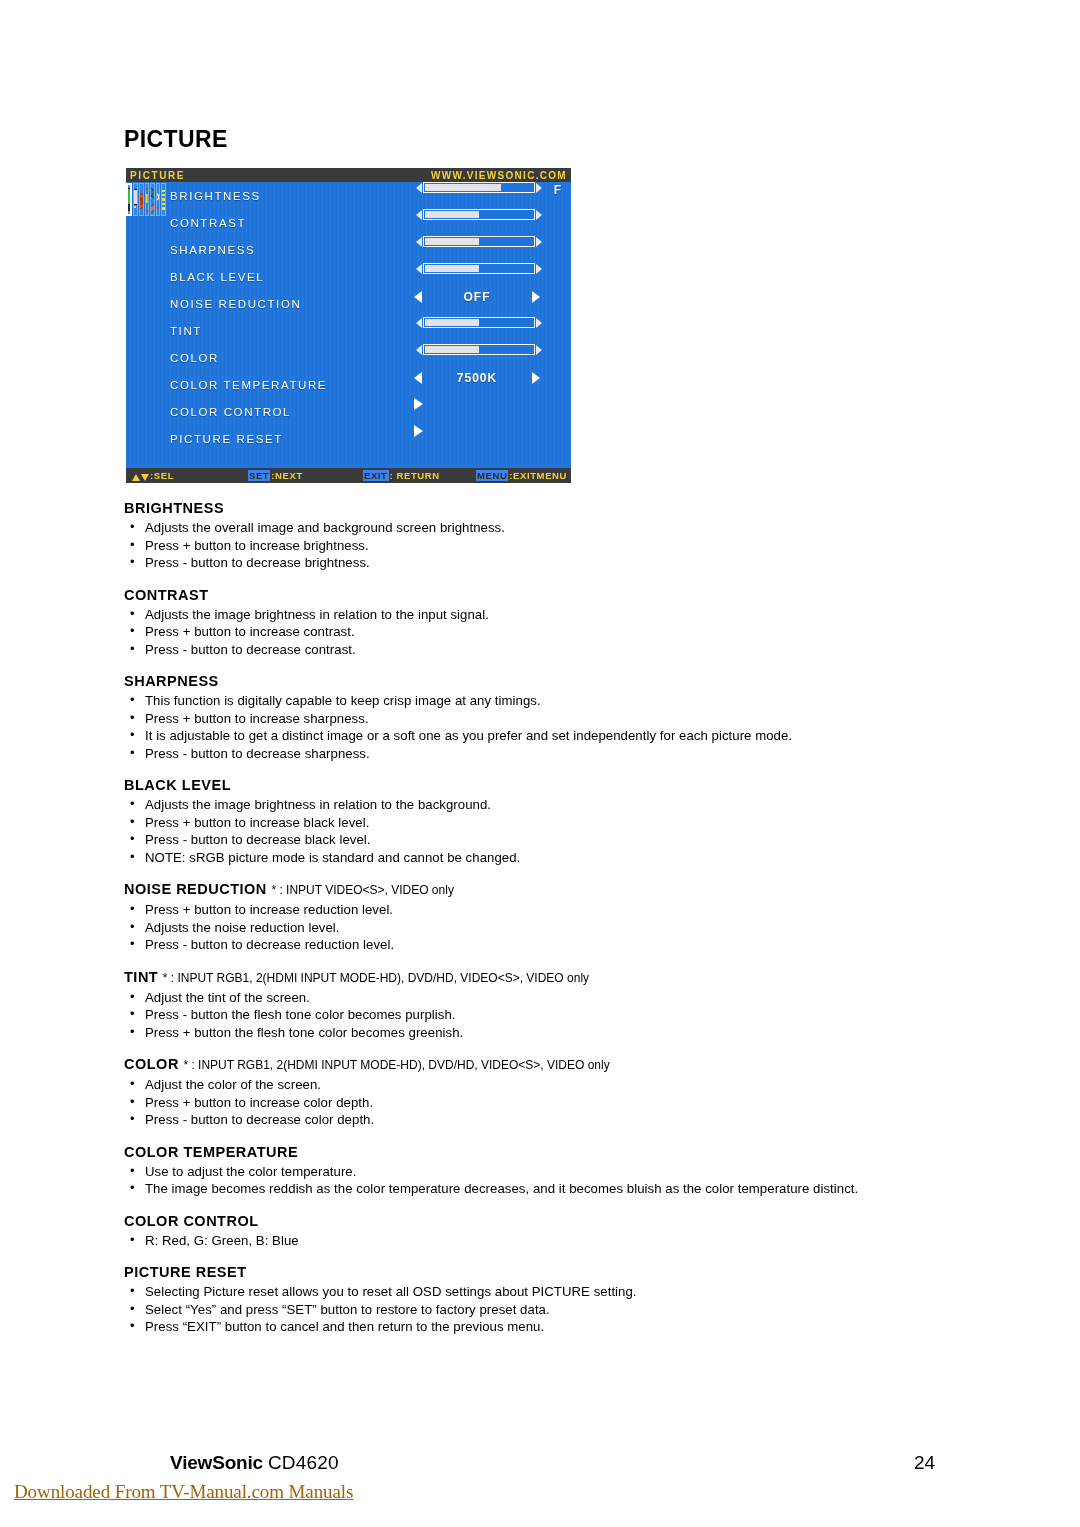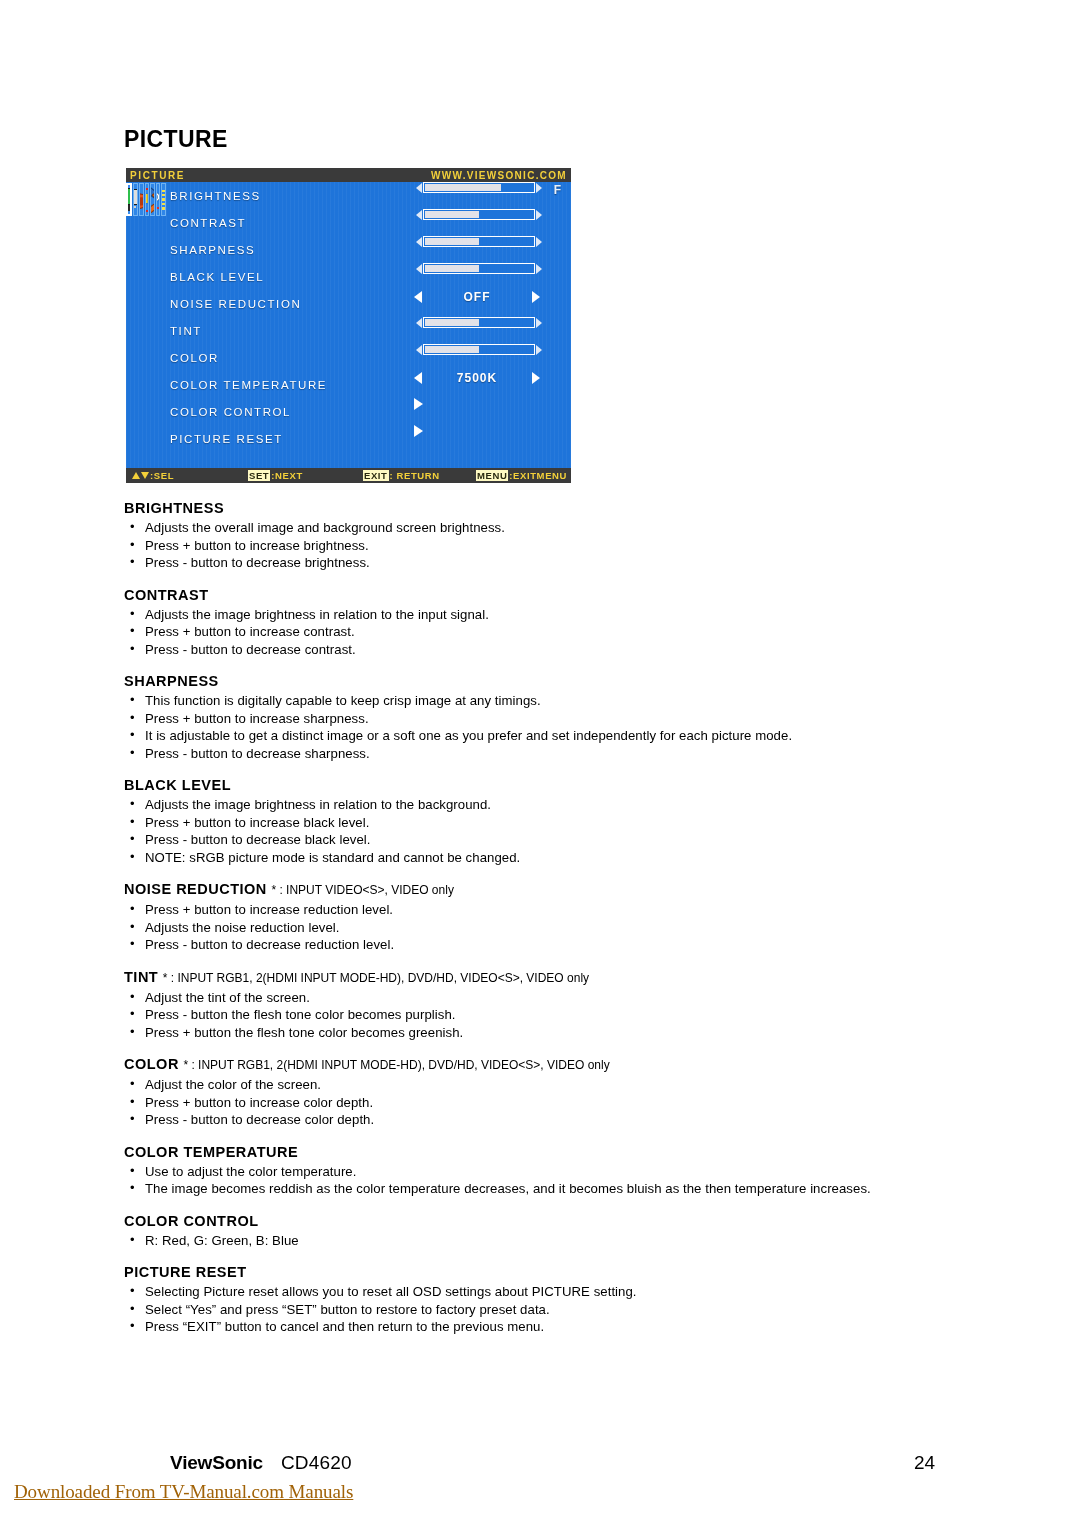--- a/index.html
+++ b/index.html
@@ -390,26 +390,26 @@
     display: flex;
     align-items: center;
     z-index: 5;
   }
   .osd-foot-item {
     color: #f3d03a;
     font-size: 9.5px;
     font-weight: bold;
     letter-spacing: 0.6px;
     display: flex;
-    align-items: center;
+    align-items: flex-end;
     position: absolute;
     white-space: nowrap;
   }
   .osd-foot-item .key {
-    background: #fef9c3;
+    background: #3b82f6;
     color: #2a2a10;
     padding: 0 1px;
     margin-right: 1px;
   }
   .ft1 { left: 6px; }
   .ft2 { left: 122px; }
   .ft3 { left: 237px; }
   .ft4 { right: 4px; }
   .arrw {
     display:inline-block;
@@ -458,21 +458,21 @@
   }
 
   
   .foot-brand {
     position: absolute;
     left: 129px;
     top: 1452px;
     font-size: 19px;
   }
   .foot-brand b { font-weight: bold; letter-spacing: -0.2px; margin-left: 41px; }
-  .foot-brand span.model { font-weight: normal; margin-left: 18px; letter-spacing: 0.2px;}
+  .foot-brand span.model { font-weight: normal; margin-left: 5px; letter-spacing: 0.2px;}
   .foot-page {
     position: absolute;
     left: 914px;
     top: 1452px;
     font-size: 19px;
   }
   .foot-dl {
     position: absolute;
     left: 14px;
     top: 1481px;
@@ -785,21 +785,21 @@
         <li>Adjust the color of the screen.</li>
         <li>Press + button to increase color depth.</li>
         <li>Press - button to decrease color depth.</li>
       </ul>
     </div>
 
     <div class="sec">
       <div class="sec-head"><span>COLOR TEMPERATURE</span></div>
       <ul class="bullets">
         <li>Use to adjust the color temperature.</li>
-        <li>The image becomes reddish as the color temperature decreases, and it becomes bluish as the then temperature increases.</li>
+        <li>The image becomes reddish as the color temperature decreases, and it becomes bluish as the color temperature distinct.</li>
       </ul>
     </div>
 
     <div class="sec">
       <div class="sec-head"><span>COLOR CONTROL</span></div>
       <ul class="bullets">
         <li>R: Red, G: Green, B: Blue</li>
       </ul>
     </div>
 

